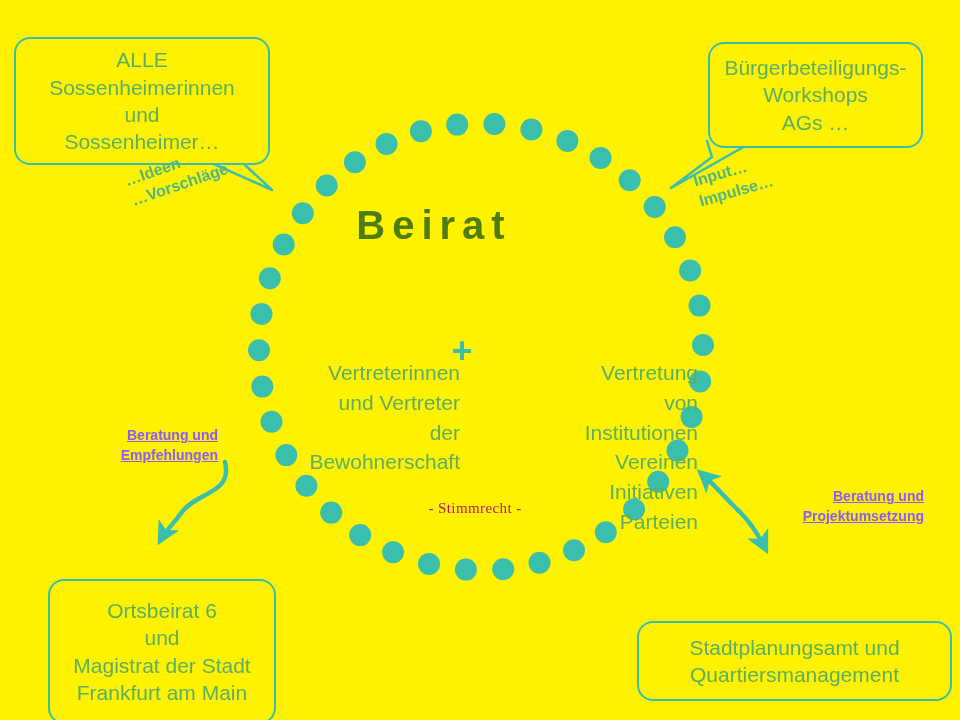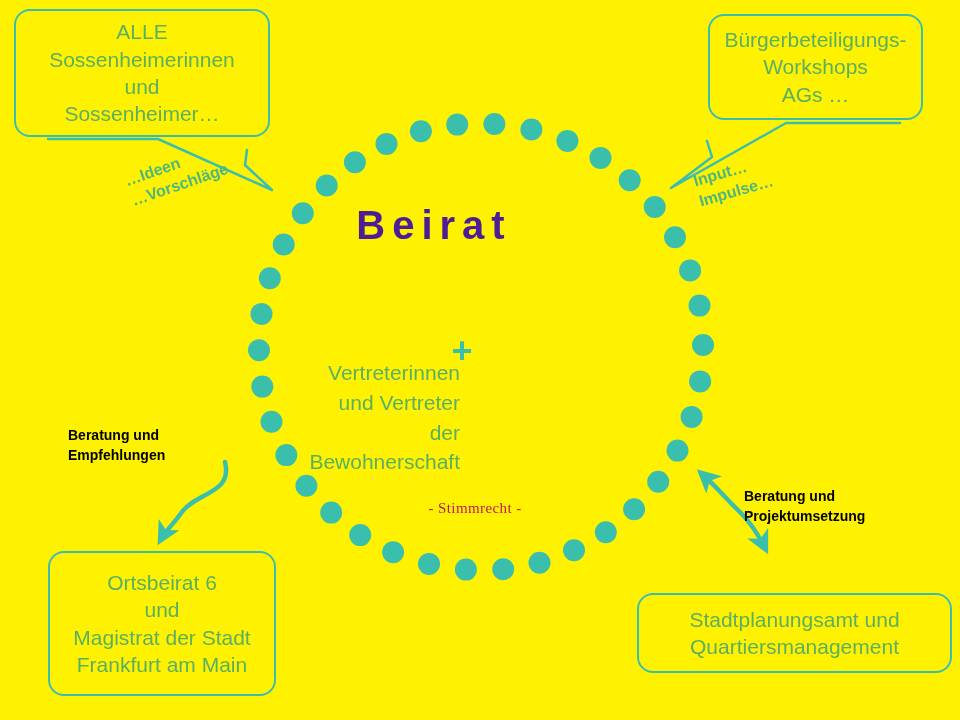--- a/index.html
+++ b/index.html
@@ -18,33 +18,34 @@
     box-sizing:border-box;
     border:2.5px solid #3BBFAD;
     border-radius:16px;
     background:#FFF200;
     color:#5BAF63;
     text-align:center;
     line-height:1.30;
     display:flex;
     align-items:center;
     justify-content:center;
+    margin-top:28px;
   }
   .bubble .txt{white-space:pre-line;display:block;width:100%;}
 
   #bubble-alle{left:14px;top:9px;width:256px;height:128px;font-size:21px;}
   #bubble-workshops{left:708px;top:14px;width:215px;height:106px;font-size:21px;}
   #box-ortsbeirat{left:48px;top:551px;width:228px;height:145px;font-size:21px;}
   #box-stadtplanung{left:637px;top:593px;width:315px;height:80px;font-size:21px;}
 
   .center-title{
     position:absolute;left:0;top:203px;width:868px;
     text-align:center;
     font-size:40px;font-weight:bold;letter-spacing:7px;
-    color:#4c1d95;
+    color:#4d7c0f;
   }
   .col{
     position:absolute;
     text-align:right;
     font-size:21px;
     color:#5BAF63;
     line-height:1.42;
     white-space:pre-line;
     margin-top:48px;
   }
@@ -69,24 +70,25 @@
     white-space:pre-line;
     text-align:left;
   }
   #lbl-ideen{left:122px;top:172px;transform:rotate(-19deg);transform-origin:0 0;}
   #lbl-input{left:691px;top:172px;transform:rotate(-16deg);transform-origin:0 0;}
 
   .flat-label{
     position:absolute;
     font-weight:bold;
     font-size:14px;
-    color:#000000;
+    color:#8b5cf6;
     line-height:1.42;
     white-space:pre-line;
-    text-align:left;
+    text-align:right;
+    text-decoration:underline;
   }
   #lbl-beratung-empf{left:68px;top:426px;width:150px;}
   #lbl-beratung-proj{left:744px;top:487px;width:180px;}
 </style>
 </head>
 <body>
 
 <div id="stage">
 
   <svg class="svg-layer" viewBox="0 0 960 720">
@@ -173,20 +175,26 @@
 
   <div class="center-title">Beirat</div>
 
   <div class="col" id="col-left">Vertreterinnen
 und Vertreter
 der
 Bewohnerschaft</div>
 
   <div class="plus">+</div>
 
+  <div class="col" id="col-right">Vertretung
+von
+Institutionen
+Vereinen
+Initiativen
+Parteien</div>
 
   <div class="stimmrecht">- Stimmrecht -</div>
 
   <div class="rot-label" id="lbl-ideen">…Ideen
 …Vorschläge</div>
 
   <div class="rot-label" id="lbl-input">Input…
 Impulse…</div>
 
   <div class="flat-label" id="lbl-beratung-empf">Beratung und

